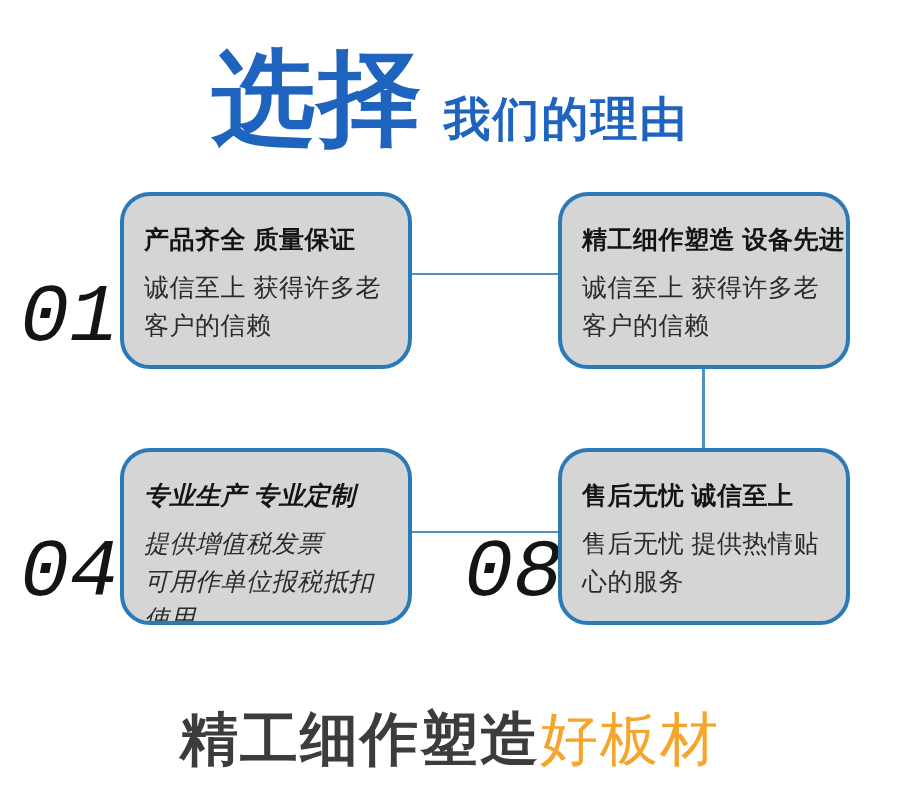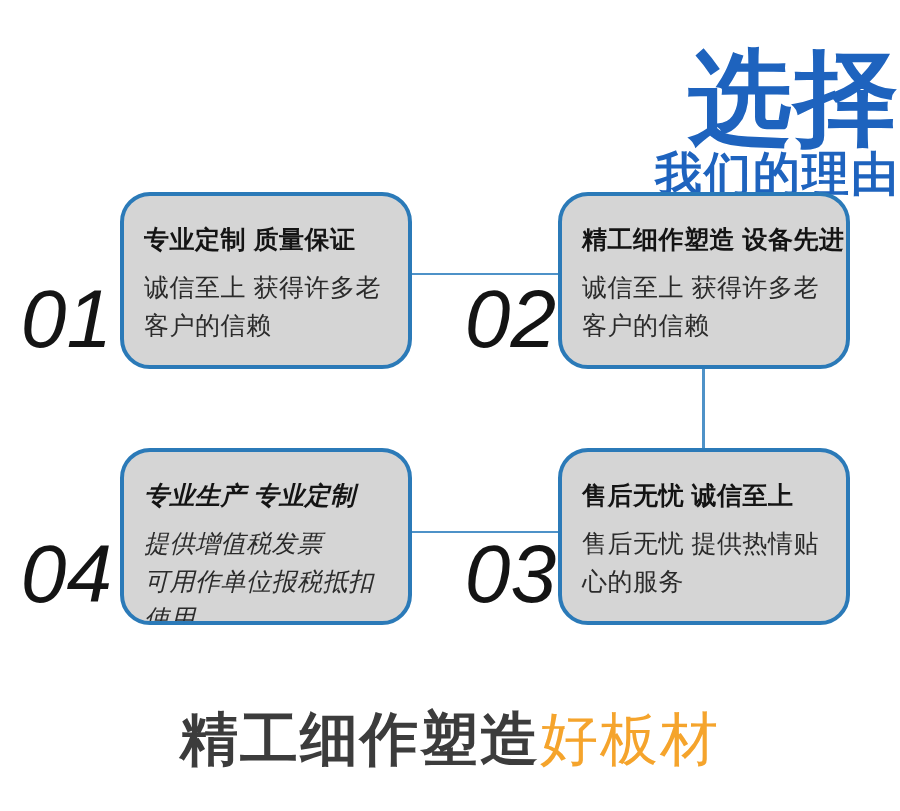--- a/index.html
+++ b/index.html
@@ -4,21 +4,21 @@
 <style>
   * { margin: 0; padding: 0; box-sizing: border-box; }
   html, body { width: 900px; height: 811px; background: #ffffff; overflow: hidden; }
   body { font-family: "Liberation Sans", "DejaVu Sans", sans-serif; position: relative; }
 
   .page { position: relative; width: 900px; height: 811px; background: #ffffff; }
 
   
   .header {
     position: absolute; top: 46px; left: 0; width: 100%;
-    display: flex; justify-content: center; align-items: flex-end; flex-direction: column;
+    display: flex; justify-content: center; align-items: flex-end;
   }
   .title-big {
     font-size: 104px; line-height: 1.0; font-weight: 900;
     color: #1E63BE; letter-spacing: 2px;
   }
   .title-rest {
     font-size: 47px; line-height: 1.0; font-weight: 600;
     color: #1E63BE; margin-left: 20px; padding-bottom: 8px; letter-spacing: 2px;
   }
 
@@ -43,21 +43,21 @@
     white-space: nowrap; margin-bottom: 13px; letter-spacing: 0.5px;
   }
   .card-body {
     font-size: 25px; color: #2B2B2B; line-height: 1.5;
     white-space: pre-line; letter-spacing: 0.5px;
   }
 
   
   .num {
     position: absolute; width: 92px; text-align: right;
-    font-family: Liberation Sans, sans-serif;
+    font-family: Liberation Mono, monospace;
     font-style: italic; font-size: 82px; line-height: 1; font-weight: 400;
     color: #141414;
   }
   .num-01 { left: 20px;  top: 278px; }
   .num-02 { left: 464px; top: 278px; }
   .num-04 { left: 20px;  top: 533px; }
   .num-03 { left: 464px; top: 533px; }
 
   
   .footer {
@@ -75,26 +75,25 @@
   <div class="header">
     <span class="title-big">选择</span>
     <span class="title-rest">我们的理由</span>
   </div>
 
   <div class="conn conn-h-top"></div>
   <div class="conn conn-v"></div>
   <div class="conn conn-h-bottom"></div>
 
   <div class="num num-01">01</div>
-  <div class="num num-02">02</div>
   <div class="num num-04">04</div>
-  <div class="num num-03">03</div>
+  <div class="num num-03">08</div>
 
   <div class="card card-tl">
-    <div class="card-title">专业定制 质量保证</div>
+    <div class="card-title">产品齐全 质量保证</div>
     <div class="card-body">诚信至上 获得许多老客户的信赖</div>
   </div>
 
   <div class="card card-tr">
     <div class="card-title">精工细作塑造 设备先进</div>
     <div class="card-body">诚信至上 获得许多老客户的信赖</div>
   </div>
 
   <div class="card card-bl">
     <div class="card-title">专业生产 专业定制</div>

